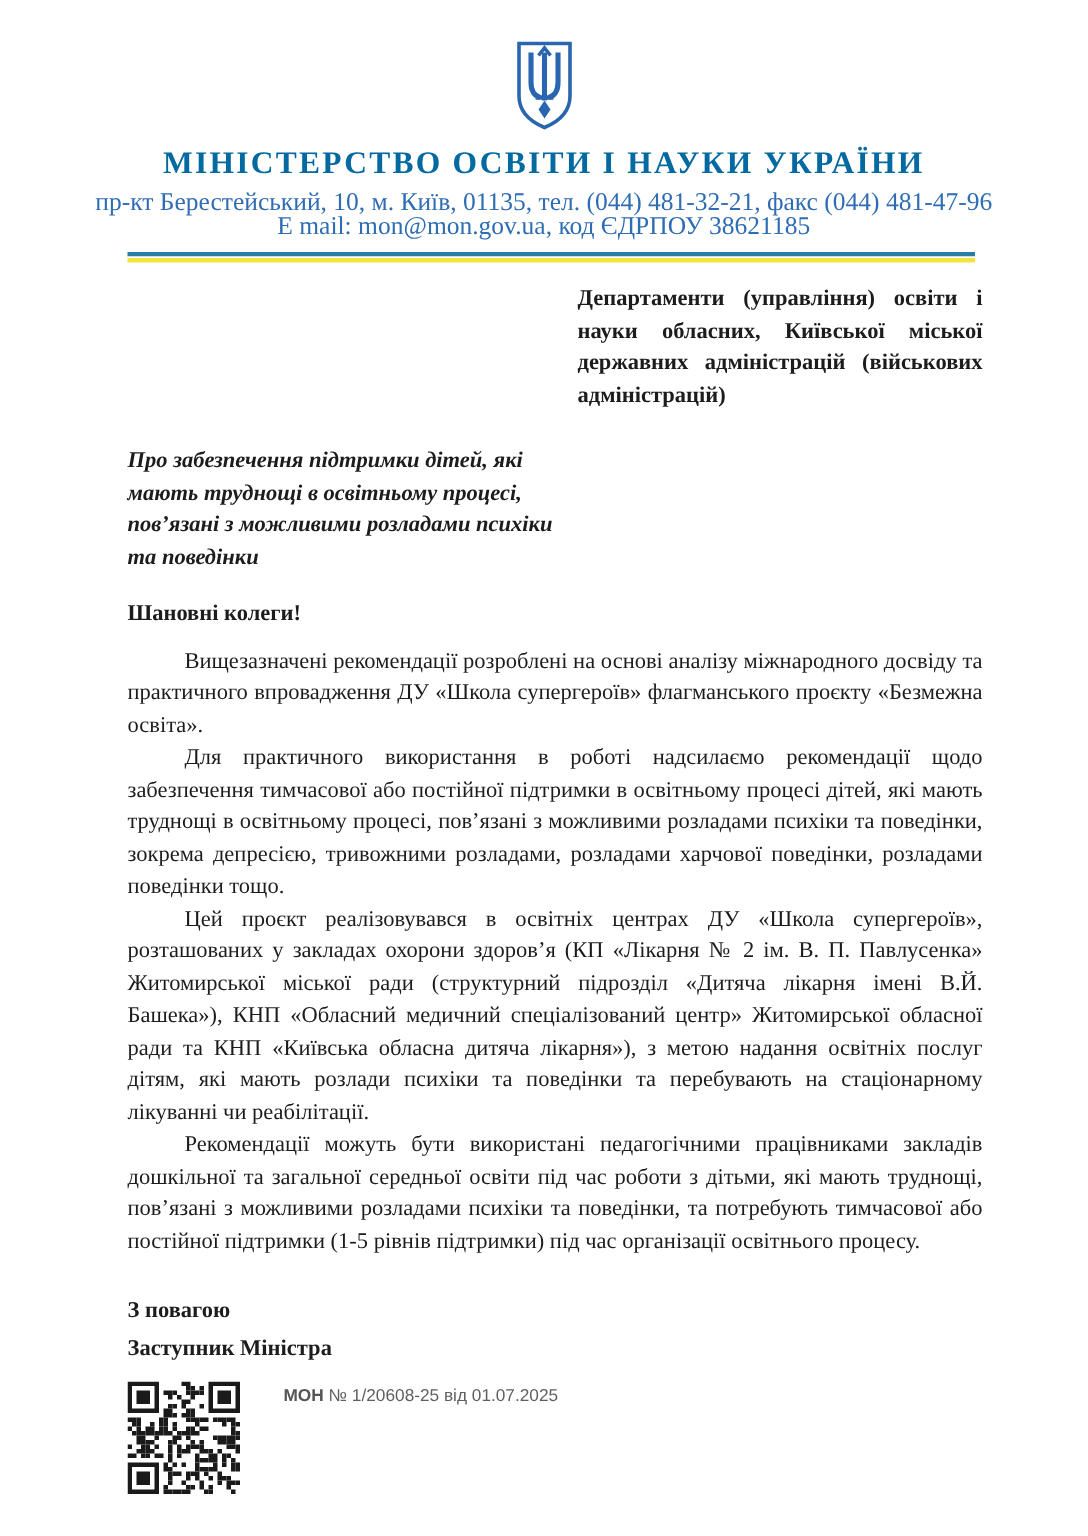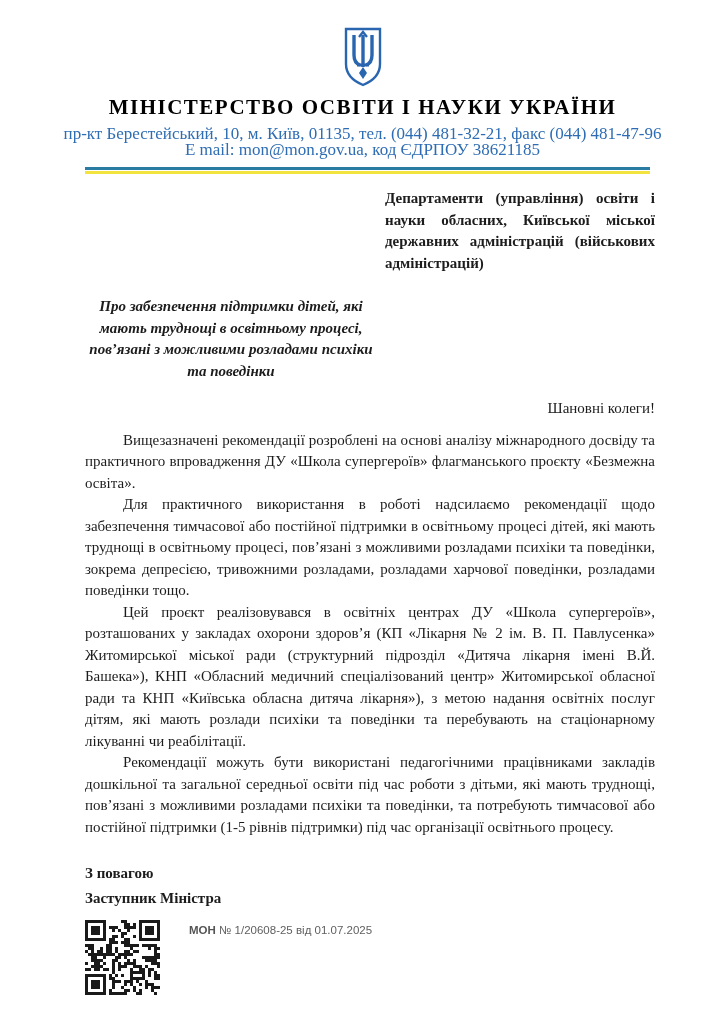--- a/index.html
+++ b/index.html
@@ -12,42 +12,42 @@
     font-family:"Liberation Serif","DejaVu Serif",serif;
     color:#1c1c1c;
   }
   
   .header{text-align:center;padding-top:26px;}
   .emblem{display:inline-block;}
   .ministry-name{
     margin-top:3px;
     font-size:21px;font-weight:bold;
     letter-spacing:1.5px;
-    color:#000000;
+    color:#0369a1;
     font-family:"Liberation Serif","DejaVu Serif",serif;
   }
   .addr-block{margin-top:6px;line-height:16px;}
   .addr-line{font-size:17px;color:#2e6db4;}
   .flag-rule{margin:9px 75px 0 85px;}
   .flag-rule .blue{height:3px;background:#2a7ca3;}
   .flag-rule .gap{height:1px;background:#ffffff;}
   .flag-rule .yellow{height:3px;background:#f2e33f;}
   
   .content{margin:0 70px 0 85px;font-size:15px;}
   .recipient{
     margin-top:14px;margin-left:300px;width:270px;
     font-weight:bold;text-align:justify;line-height:21.5px;
   }
   .subject{
     margin-top:22px;width:292px;
     font-weight:bold;font-style:italic;
-    text-align:center;line-height:21.5px;
+    text-align:left;line-height:21.5px;
   }
   .salutation{
-    margin-top:16px;text-align:right;font-weight:normal;line-height:21.5px;
+    margin-top:16px;text-align:left;font-weight:bold;line-height:21.5px;
   }
   .body-text p{
     margin:0;text-indent:38px;
     text-align:justify;line-height:21.5px;
   }
   .body-text p:first-child{margin-top:10px;}
   .attachment{margin-top:24px;line-height:21.5px;}
   .regards{margin-top:25px;font-weight:bold;line-height:21.5px;}
   .sig-row{
     display:flex;justify-content:flex-start;

